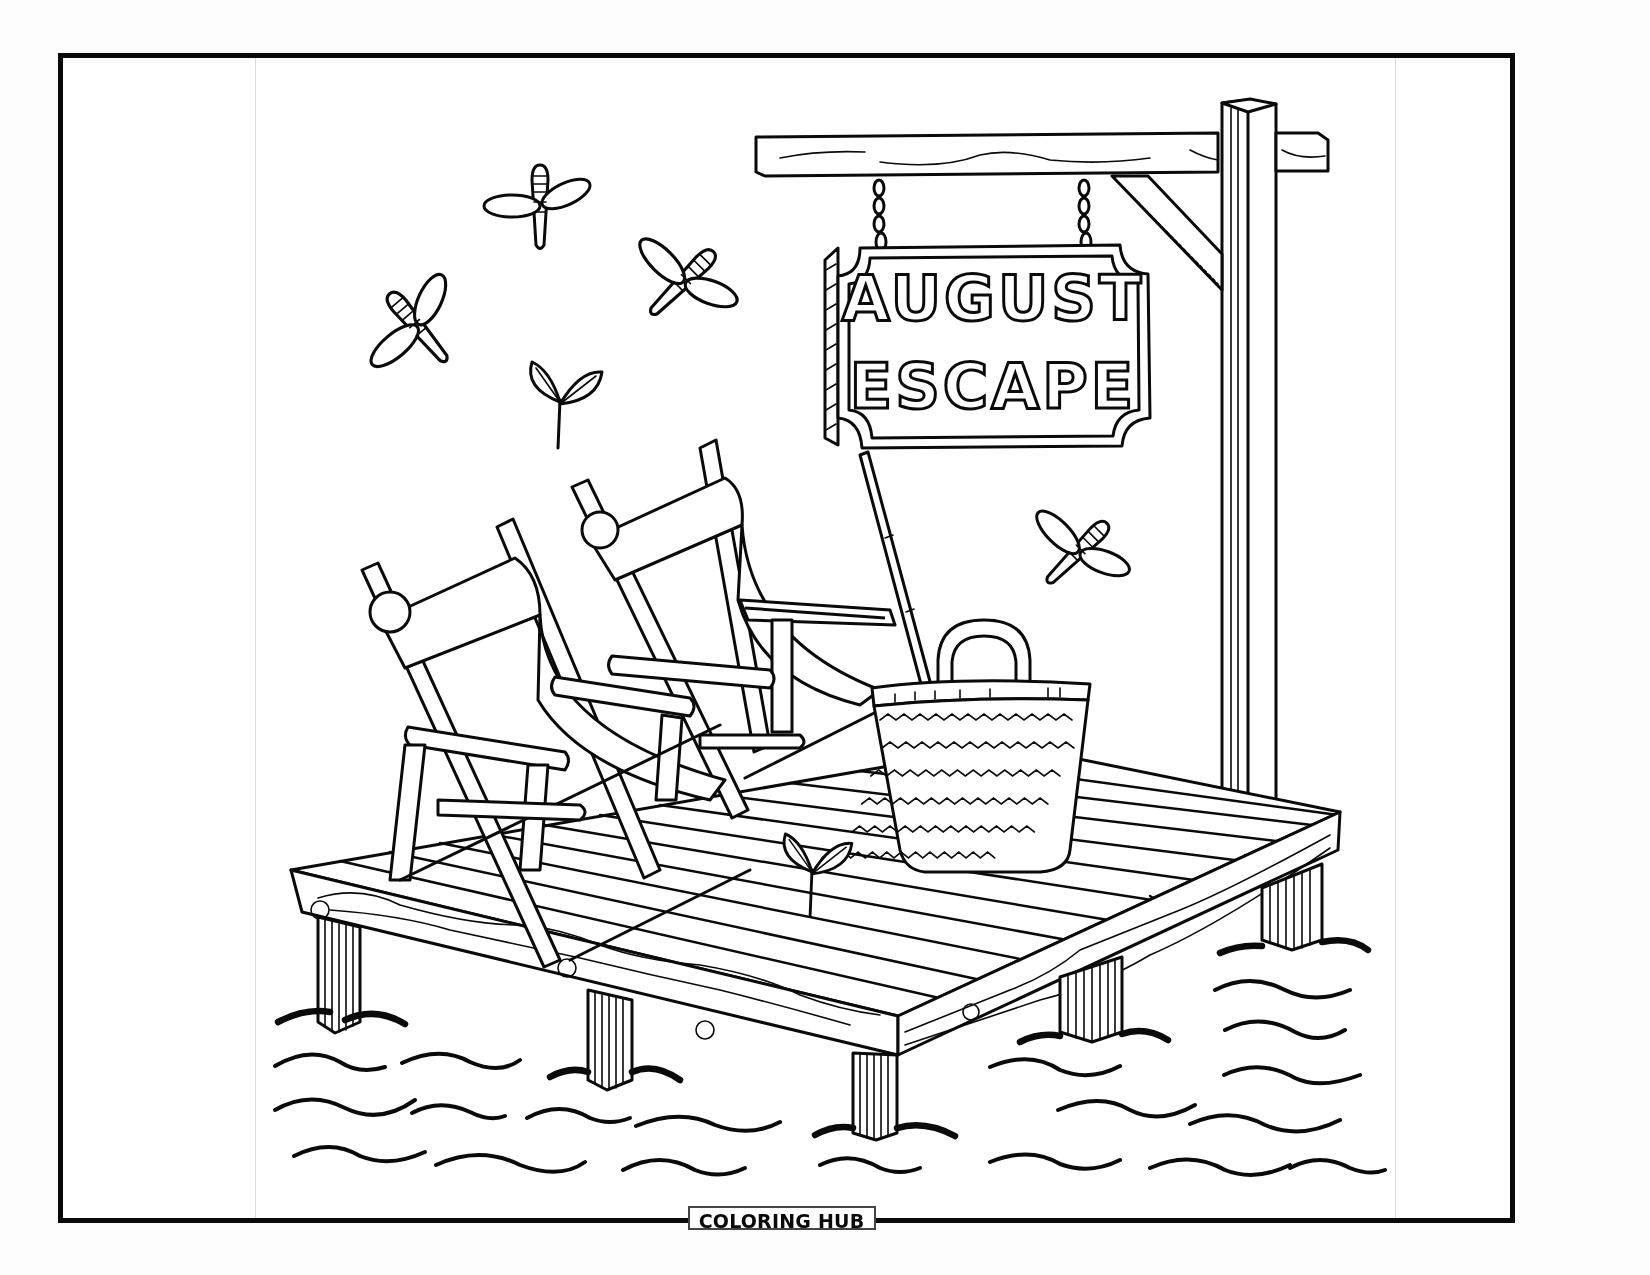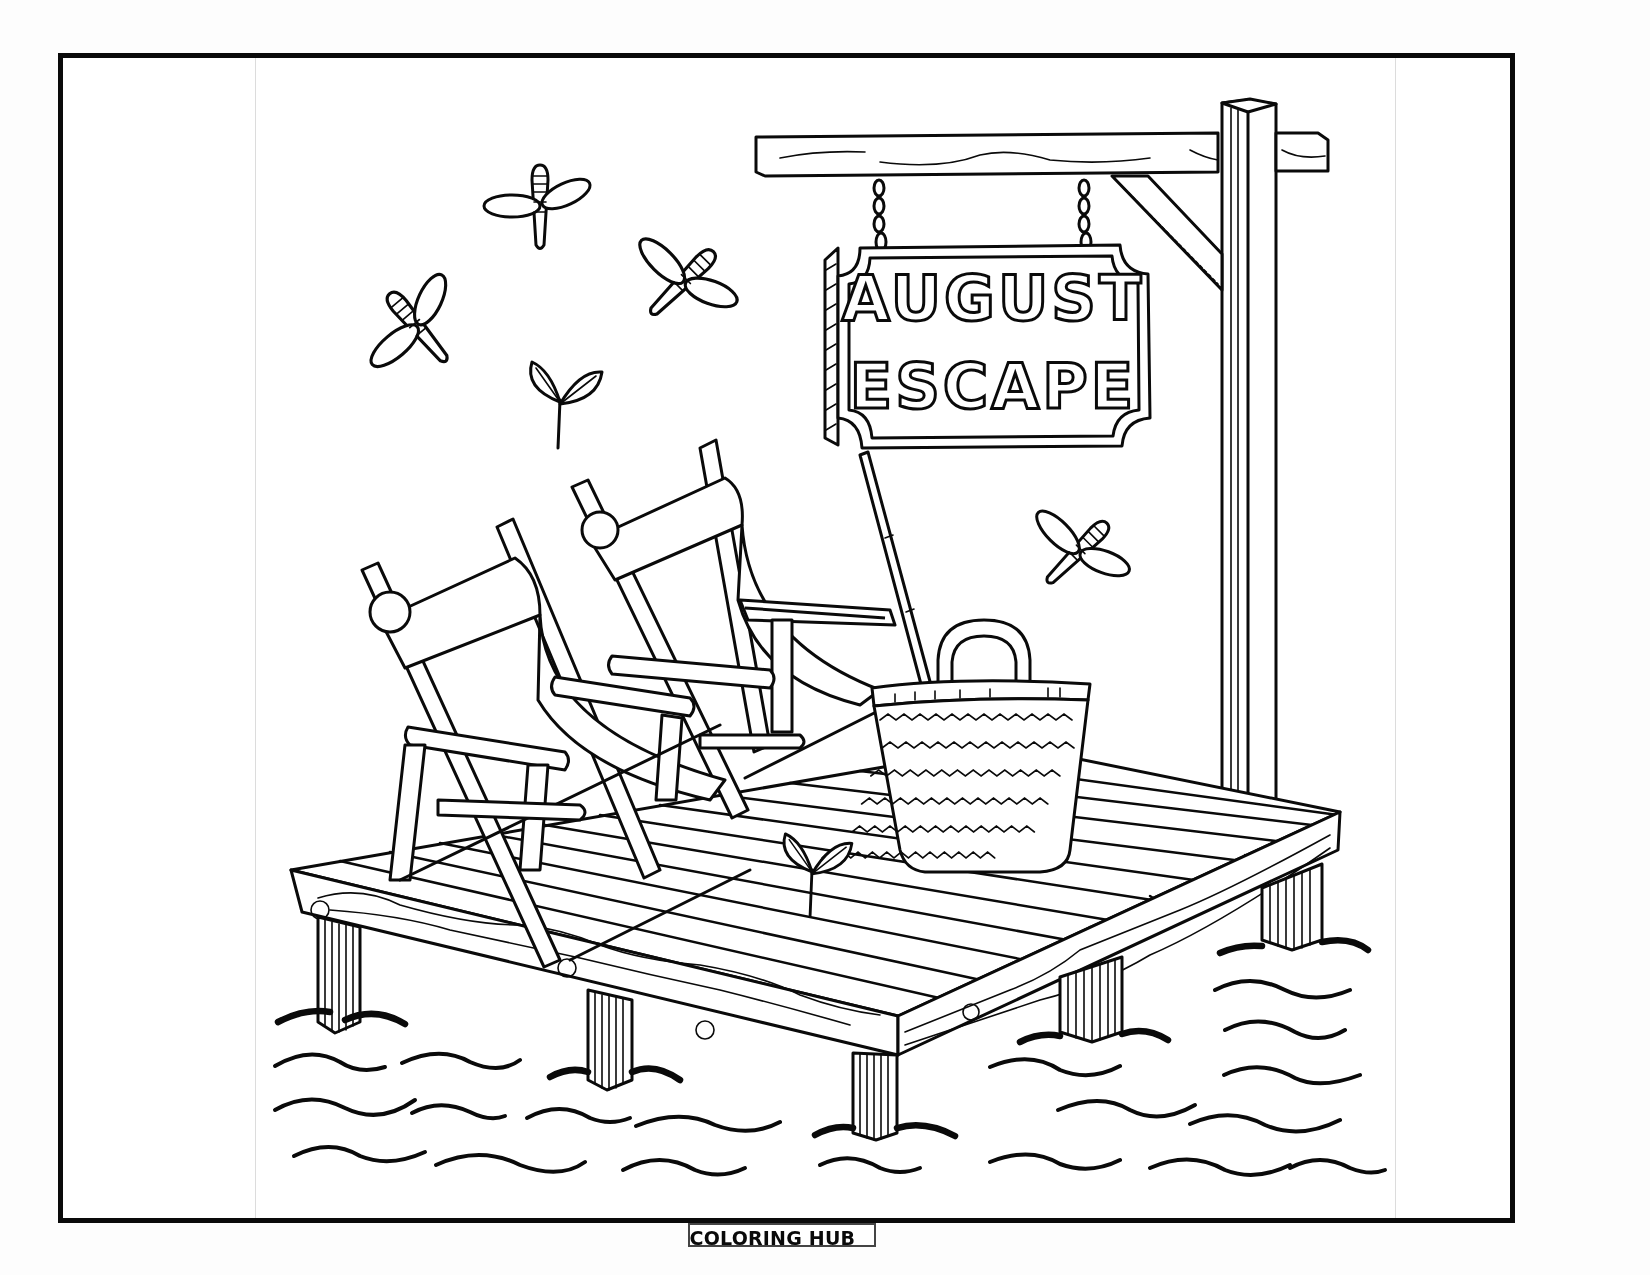--- a/index.html
+++ b/index.html
@@ -4,21 +4,21 @@
   <style>
     html, body { margin: 0; padding: 0; background: #ffffff; }
     body { width: 1650px; height: 1275px; position: relative; overflow: hidden; font-family: "DejaVu Sans", sans-serif; }
     #page { position: absolute; left: 0; top: 0; width: 1650px; height: 1275px; background: #fdfdfd; padding-left: 46px; }
     #frame { position: absolute; box-sizing: border-box; border: 5px solid #0a0a0a; background: #ffffff; }
     .guide { position: absolute; width: 1px; background: #dcdcdc; }
     svg#art { position: absolute; left: 0; top: 0; }
     #footer-label {
       position: absolute; box-sizing: border-box; border: 2px solid #444; background: #fff;
       font-family: "DejaVu Sans", sans-serif; font-weight: bold; font-size: 19px; letter-spacing: 0.2px;
-      color: #0a0a0a; text-align: left; line-height: 26px; height: 24px; margin-top: 17px;
+      color: #0a0a0a; text-align: center; line-height: 26px; height: 24px;
     }
     .ln { fill: none; stroke: #0a0a0a; stroke-width: 3; stroke-linejoin: round; stroke-linecap: round; }
     .thin { fill: none; stroke: #0a0a0a; stroke-width: 1.6; stroke-linecap: round; }
     .fillw { fill: #ffffff; stroke: #0a0a0a; stroke-width: 3; stroke-linejoin: round; }
     .wave { fill: none; stroke: #0a0a0a; stroke-width: 4; stroke-linecap: round; }
     .wave-heavy { fill: none; stroke: #0a0a0a; stroke-width: 6.5; stroke-linecap: round; }
     .sign-text { font-family: "DejaVu Sans", sans-serif; font-weight: bold; fill: #ffffff; stroke: #0a0a0a; stroke-width: 3; paint-order: fill; letter-spacing: 3px; }
   </style>
 </head>
 <body>

